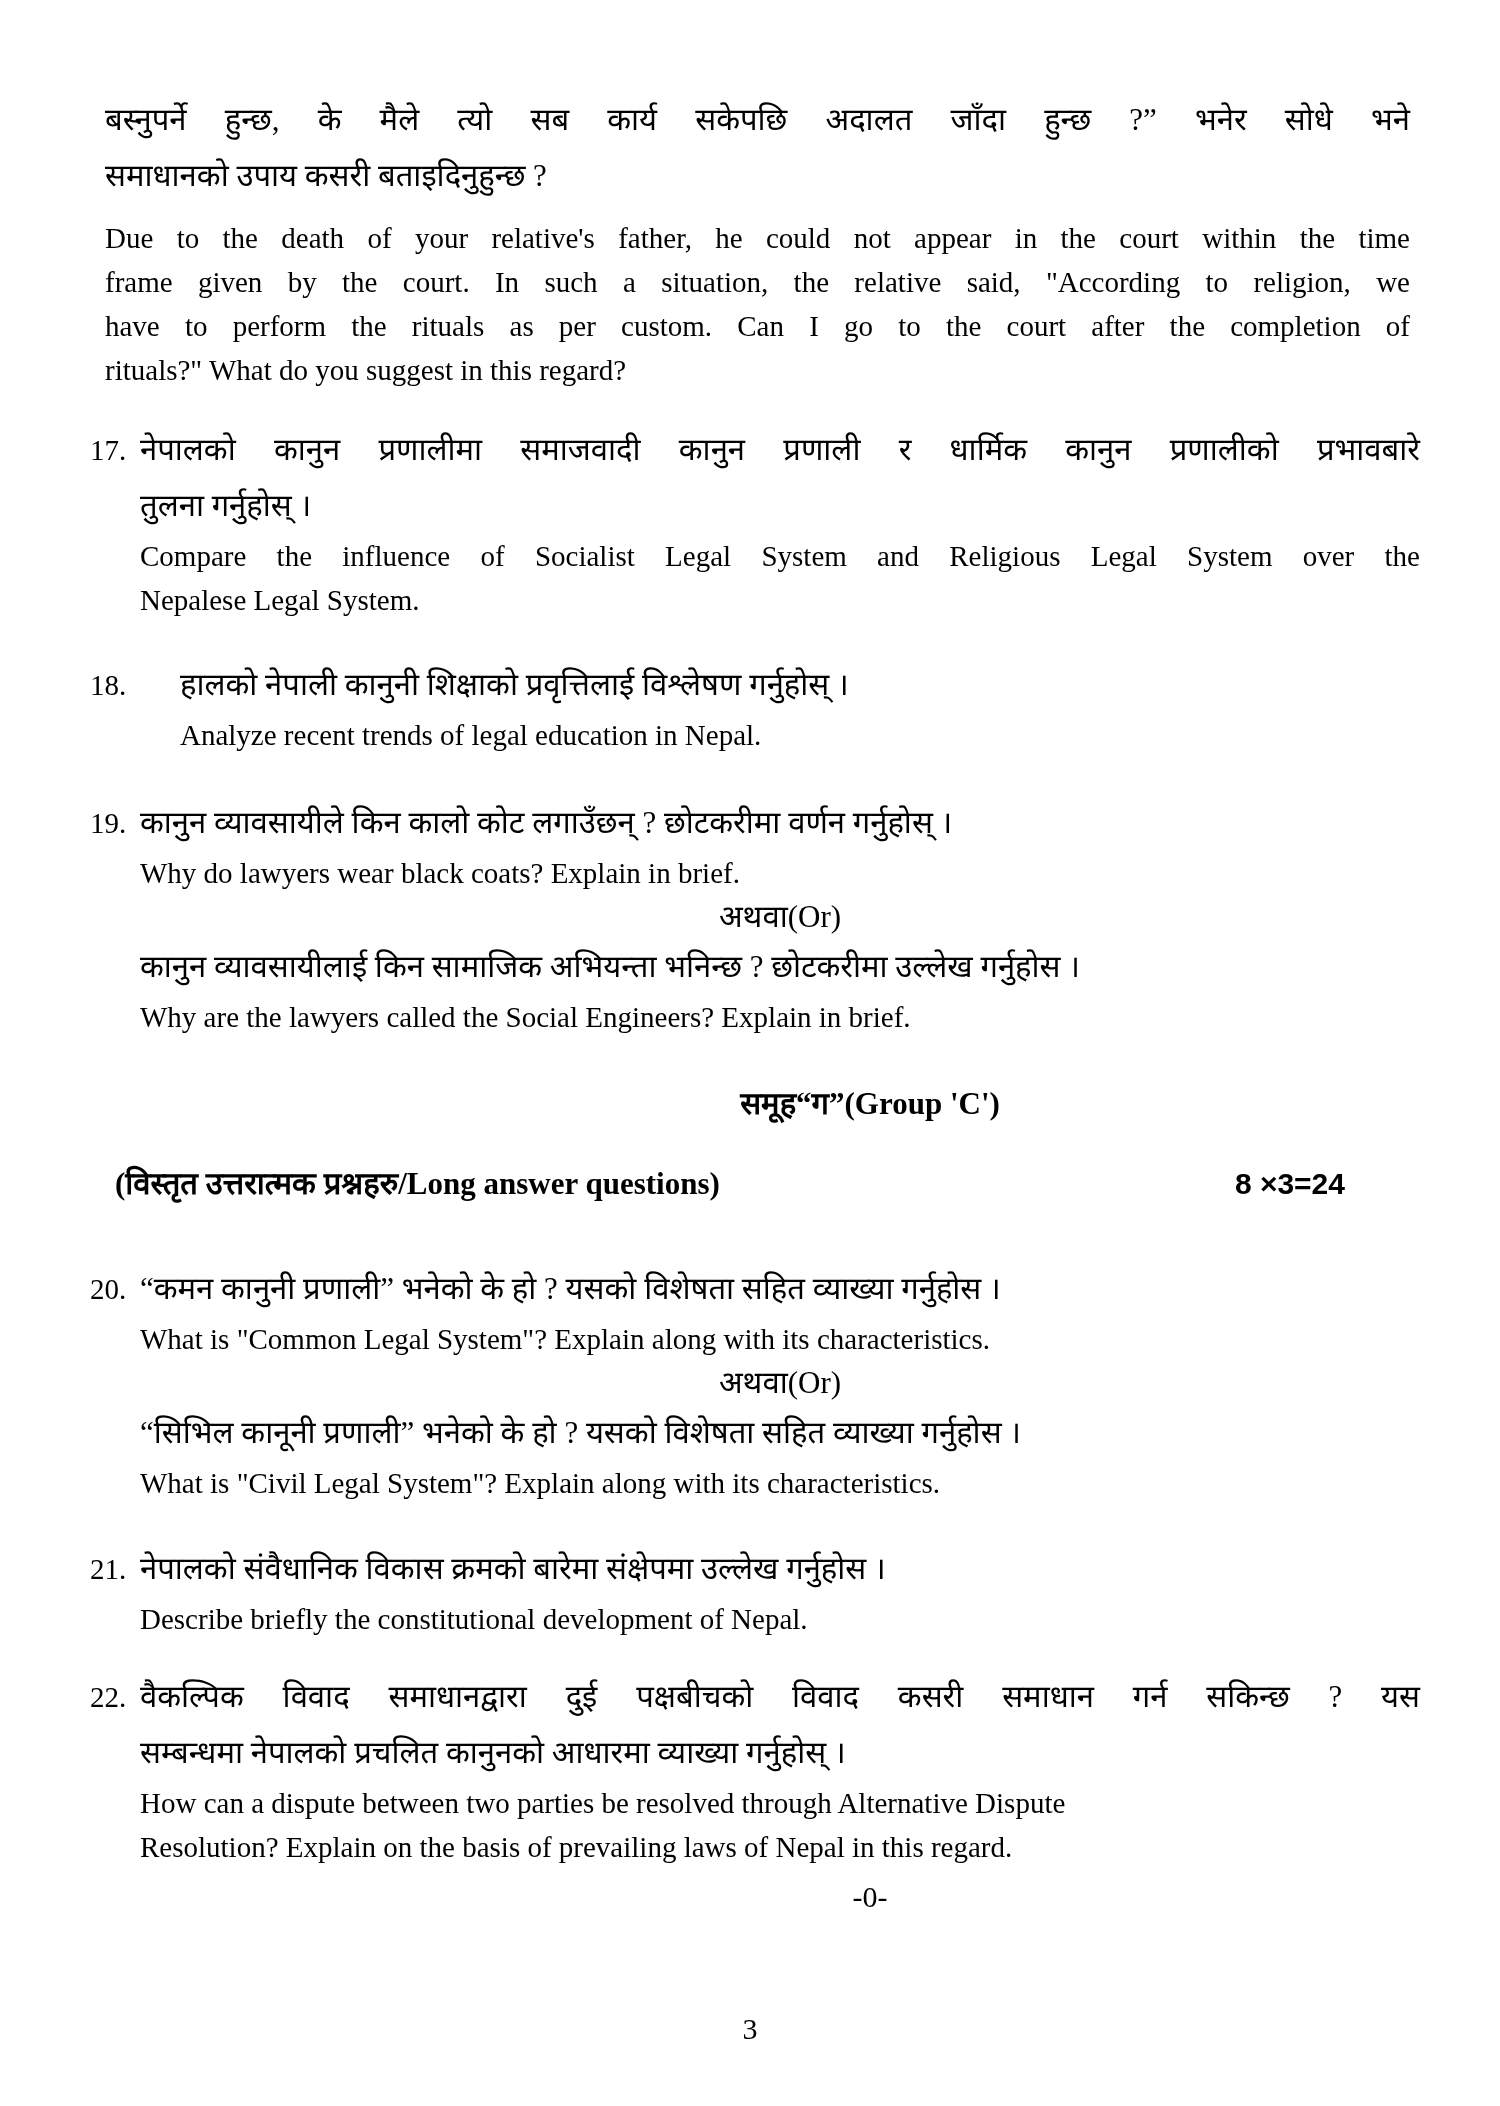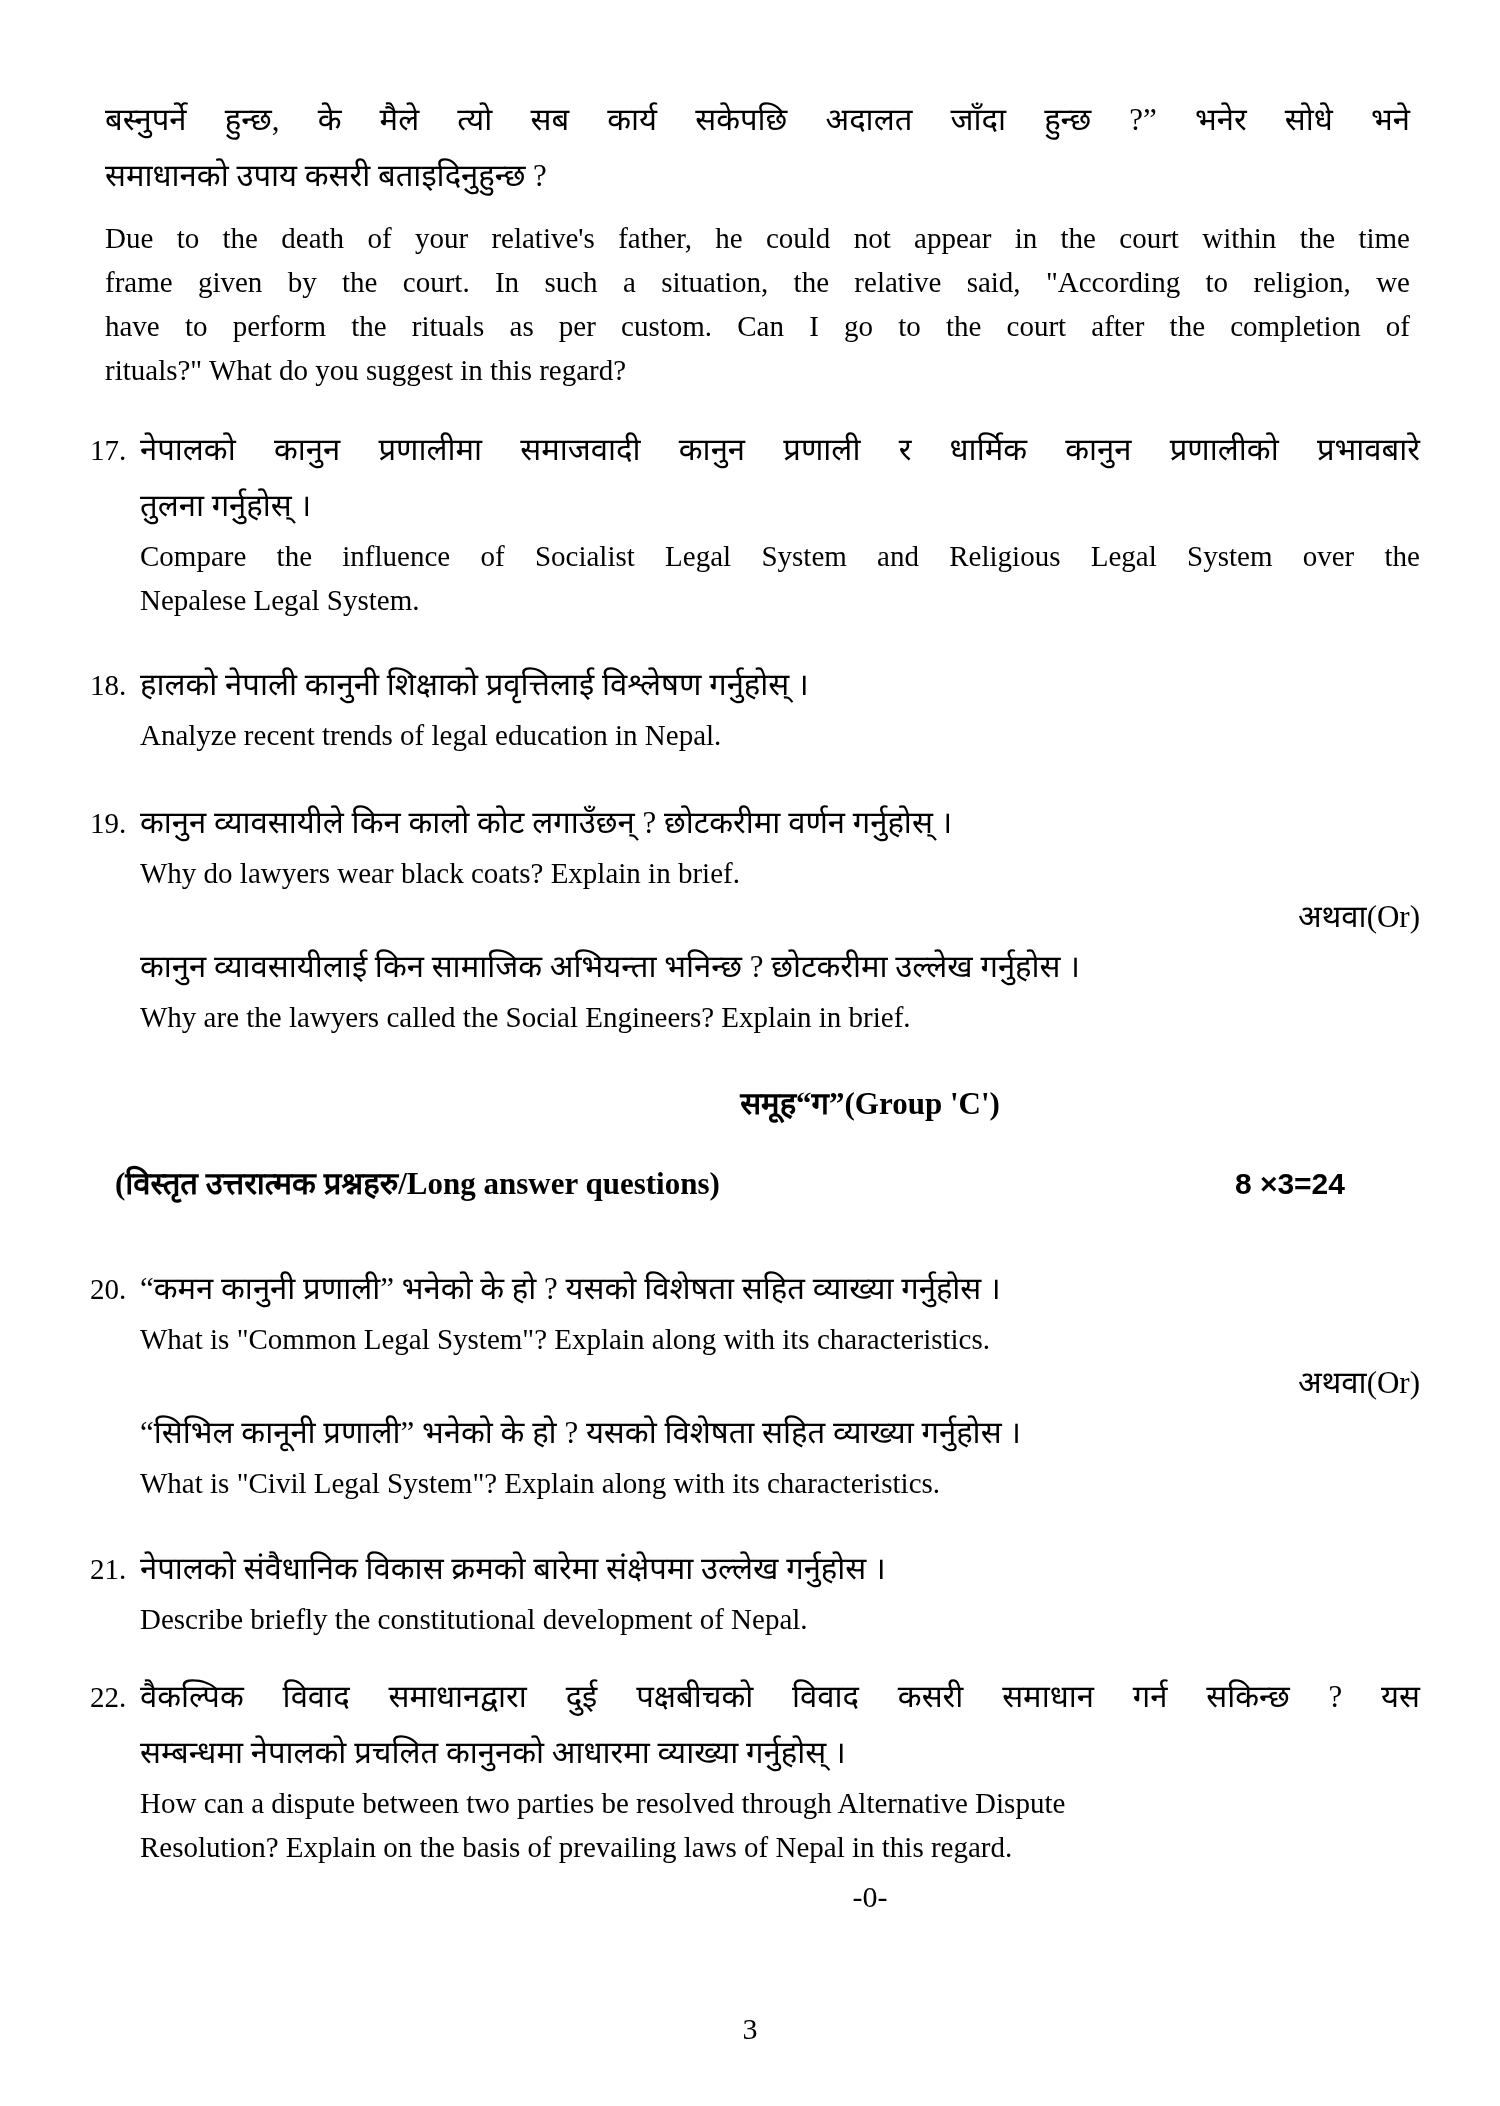--- a/index.html
+++ b/index.html
@@ -21,25 +21,25 @@
 
   
   .intro { margin-left: 15px; width: 1305px; }
   .intro .en-group { margin-top: 12px; }
 
   
   .q { display: flex; align-items: flex-start; }
   .qnum { width: 50px; flex: 0 0 50px; font-size: 29px; line-height: 56px; }
   .qbody { width: 1280px; flex: 0 0 1280px; }
 
-  .mt30 { margin-top: 30px; } .mt35 { margin-top: 35px; }
+  .mt30 { margin-top: 30px; } .mt35 { margin-top: 35px; gap: 40px; }
   .mt38 { margin-top: 38px; } .mt52 { margin-top: 52px; }
   .mt36 { margin-top: 36px; } .mt28 { margin-top: 28px; }
 
-  .or-line { font-size: 31px; line-height: 44px; text-align: right; }
+  .or-line { font-size: 31px; line-height: 44px; text-align: center; }
 
   .group-heading {
     margin-top: 40px; margin-left: 140px; width: 1280px;
     text-align: center; font-weight: bold; font-size: 31px; line-height: 50px;
   }
   .section-row {
     margin-top: 30px; margin-left: 25px; margin-right: 75px;
     display: flex; justify-content: space-between; align-items: baseline;
     line-height: 50px;
   }

